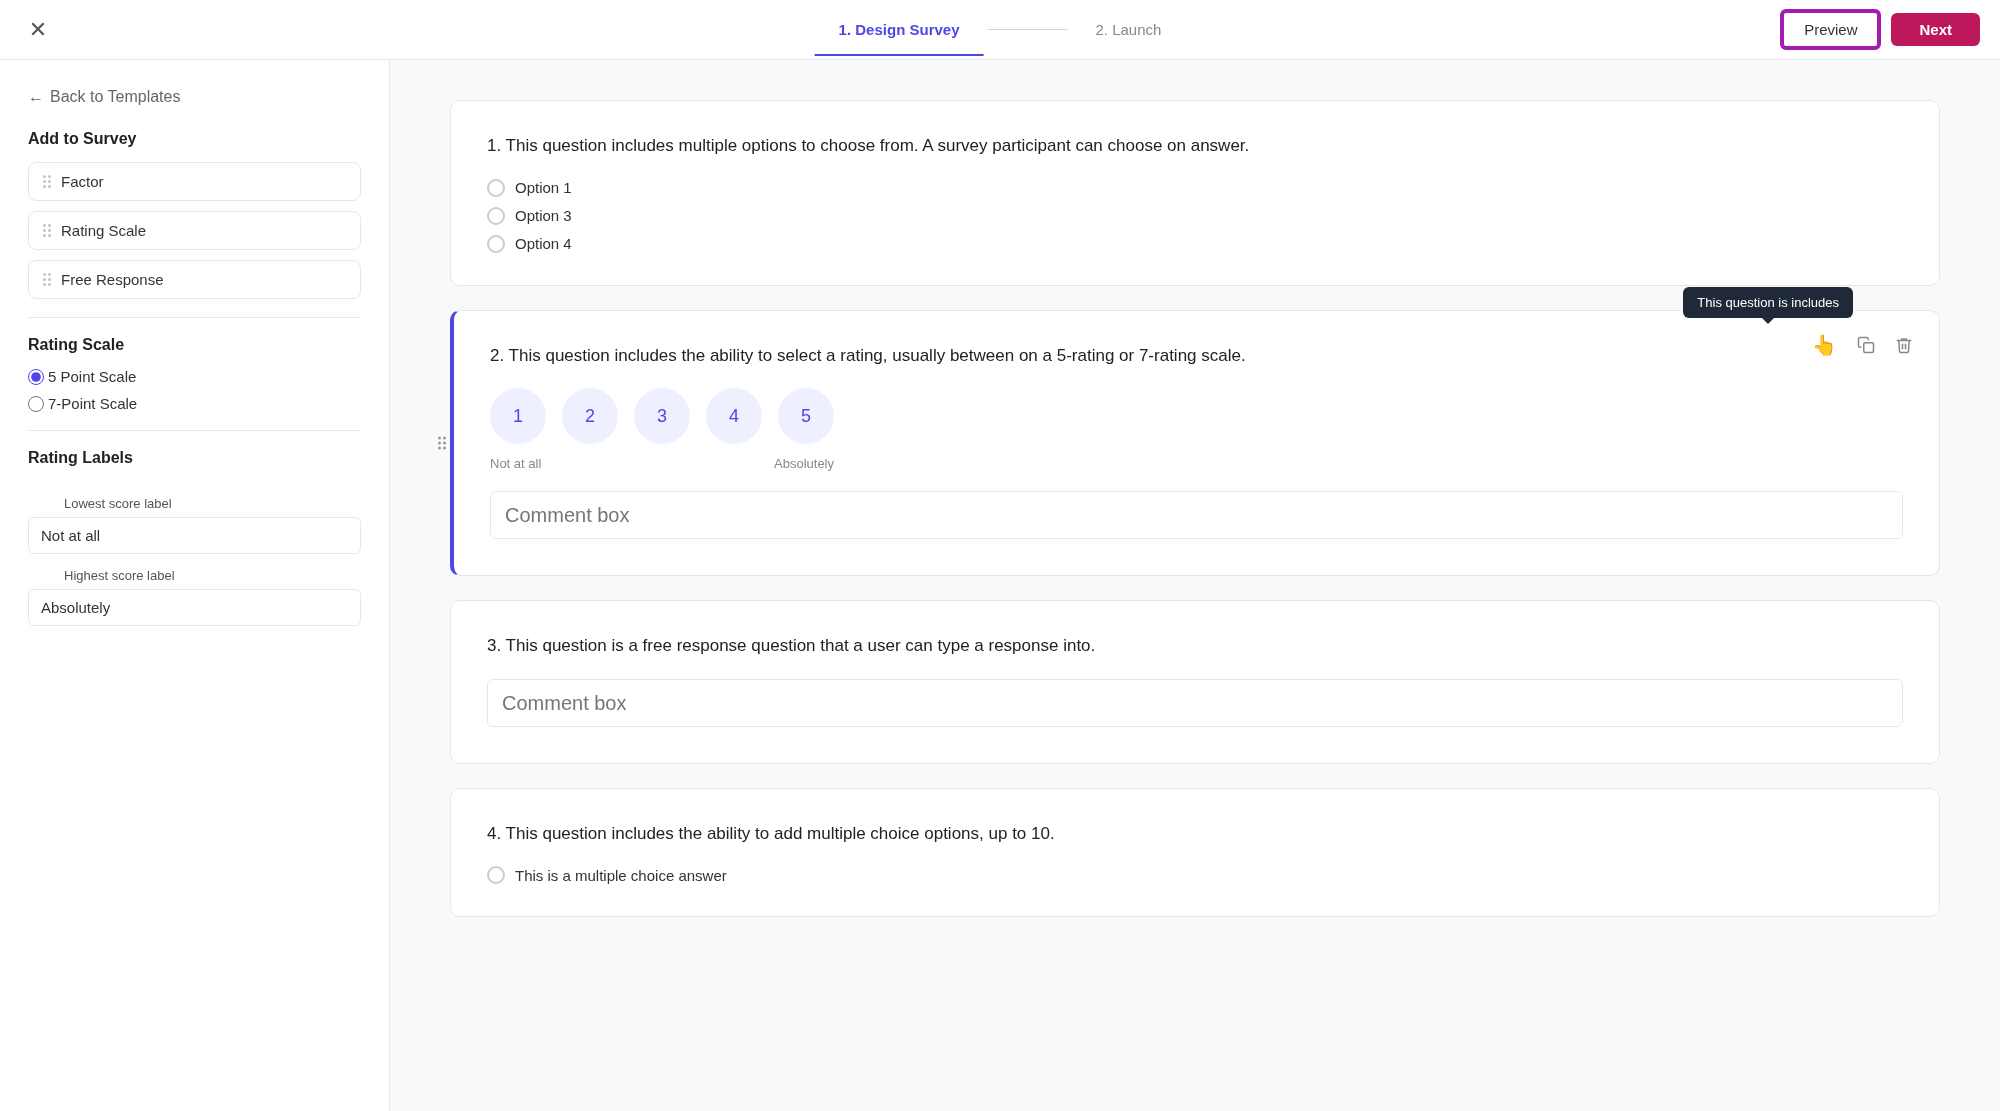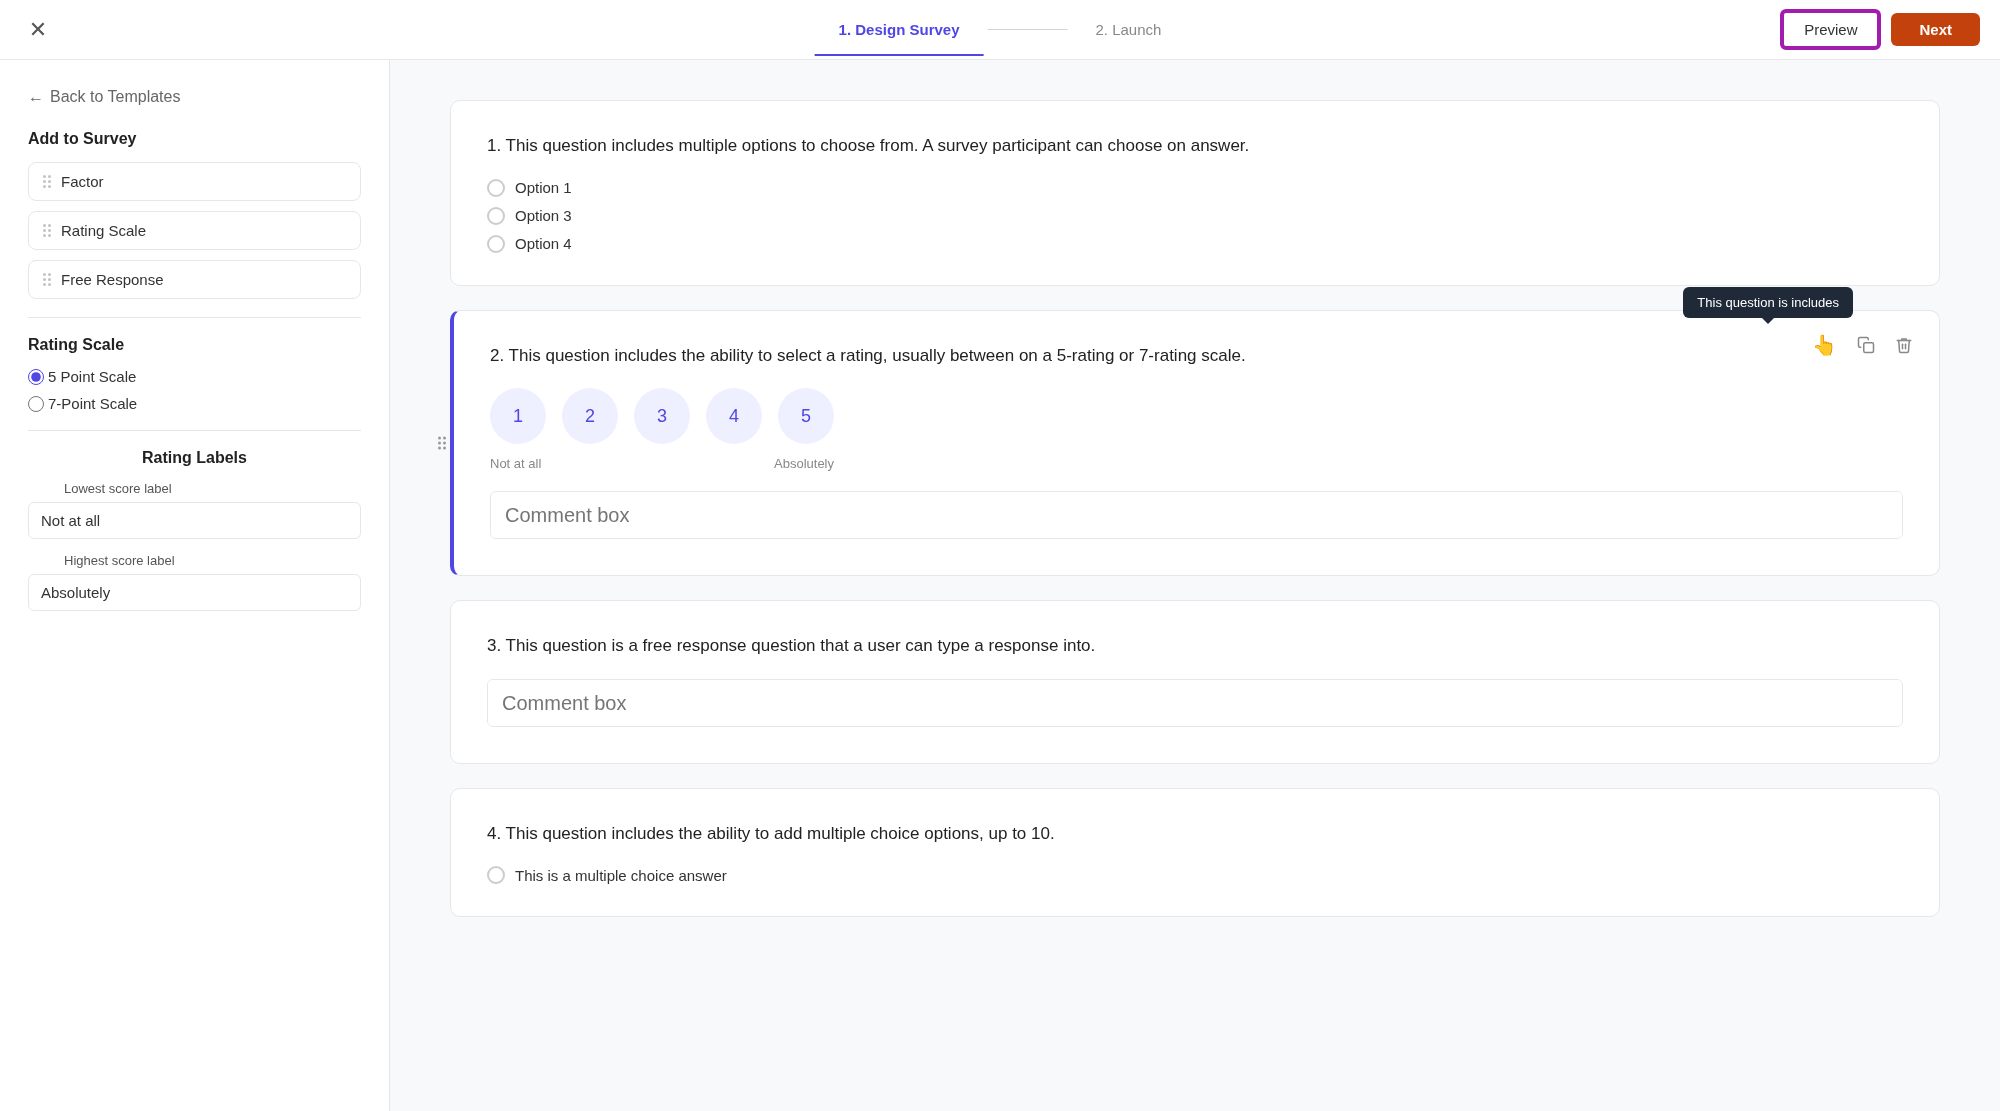--- a/index.html
+++ b/index.html
@@ -72,21 +72,21 @@
       padding: 8px 20px;
       border: 4px solid #a21caf;
       background: #fff;
       border-radius: 6px;
       font-size: 15px;
       cursor: pointer;
       color: #333;
     }
     .btn-next {
       padding: 8px 28px;
-      background: #c2410c;
+      background: #be185d;
       border: none;
       border-radius: 6px;
       font-size: 15px;
       color: #fff;
       cursor: pointer;
       font-weight: 600;
     }
 
     
     .layout {
@@ -179,22 +179,21 @@
     }
     .radio-option input[type="radio"] {
       accent-color: #4f46e5;
       width: 16px; height: 16px;
     }
 
     .labels-section-title {
       font-size: 16px;
       font-weight: 700;
       color: #222;
-      margin-bottom: 14px;
-      text-align: center;
+      margin-bottom: 29px;
     }
     .label-group {
       margin-bottom: 14px;
     }
     .label-group label {
       font-size: 13px;
       color: #555;
       display: block;
       margin-bottom: 6px;
       margin-left: 36px;

